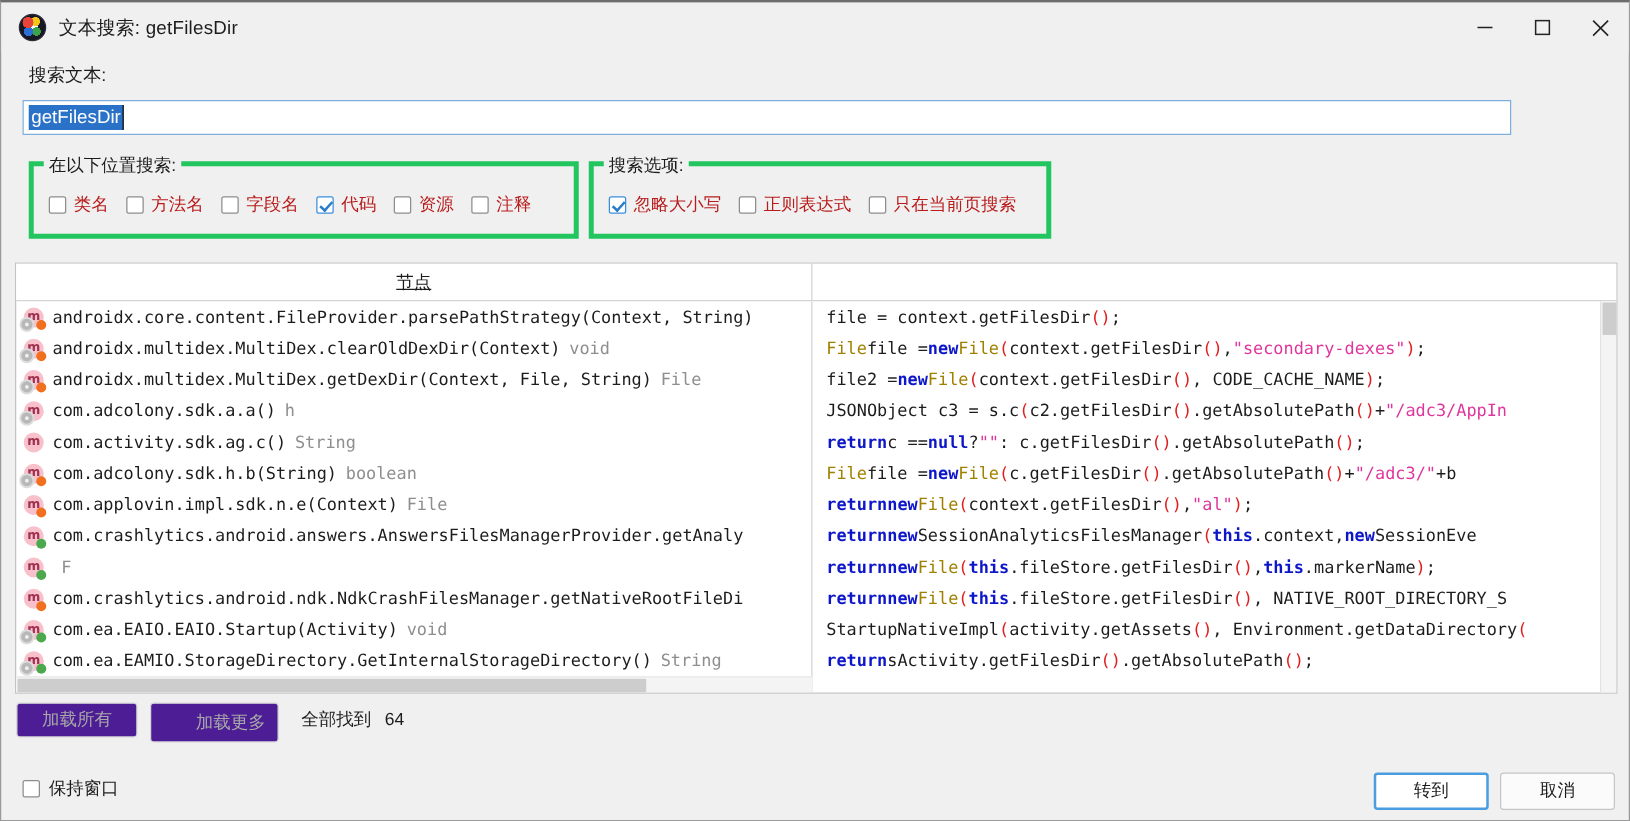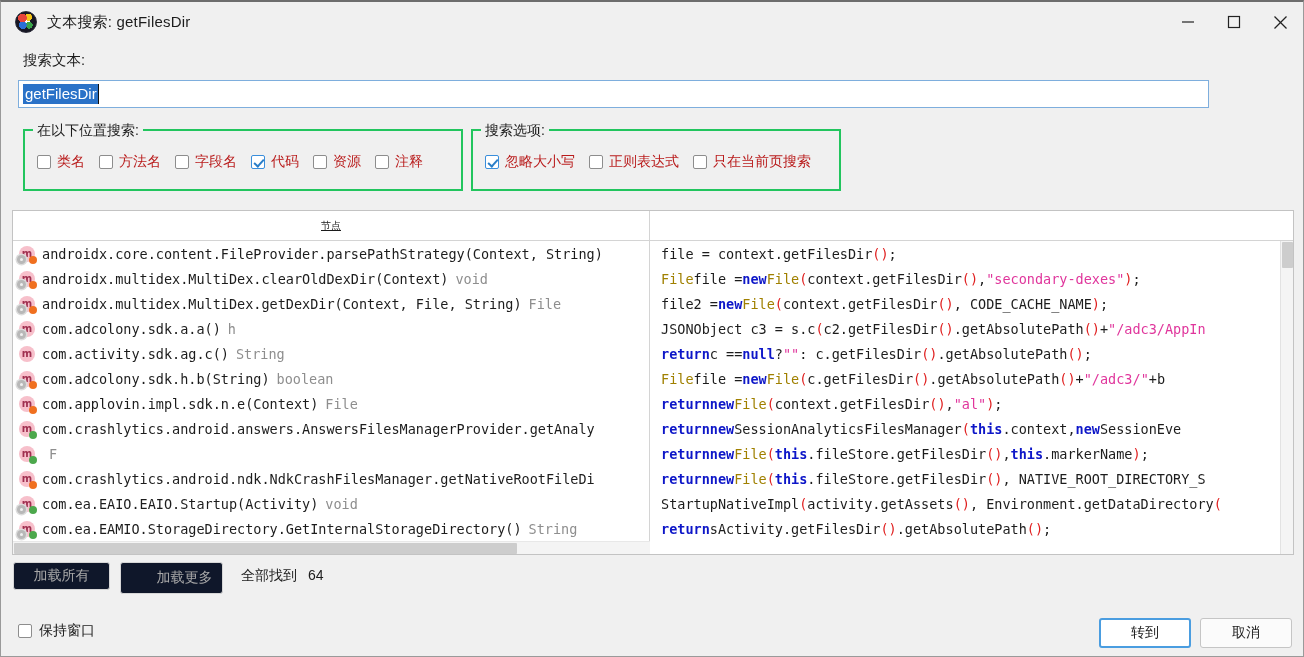--- a/index.html
+++ b/index.html
@@ -64,21 +64,21 @@
   .search-sel {
     background: #2a72c8; color: #ffffff;
     font-size: 15px; padding: 1px 1px 2px 2px;
     font-family: "Liberation Sans", sans-serif;
     border-right: 1px solid #111;
   }
 
   
   .groupbox {
     position: absolute;
-    border: 2px solid #22c55e;
+    border: 4px solid #22c55e;
     background: transparent;
   }
   .groupbox > .legend {
     position: absolute; top: -9px; left: 8px;
     background: #f0f0f0; padding: 0 4px;
     font-size: 14px; color: #1c1c1c; white-space: nowrap;
   }
   #group-locations { left: 22px; top: 127px; width: 440px; height: 62px; }
   #group-options   { left: 470px; top: 127px; width: 370px; height: 62px; }
   .cbrow {
@@ -109,21 +109,21 @@
     background: #ffffff;
     border: 1px solid #c3c3c3;
   }
   .res-header {
     position: absolute; left: 0; top: 0; width: 100%; height: 30px;
     background: #ffffff; border-bottom: 1px solid #d4d4d4;
   }
   .hdr-cell-left {
     position: absolute; left: 0; top: 0; width: 637px; height: 29px;
     display: flex; align-items: center; justify-content: center;
-    font-size: 10px; color: #1c1c1c;
+    font-size: 14px; color: #1c1c1c;
     border-right: 1px solid #d4d4d4;
     text-decoration: underline;
   }
   .hdr-cell-right {
     position: absolute; left: 638px; top: 0; right: 0; height: 29px;
   }
   .res-body {
     position: absolute; left: 0; top: 30px; right: 0; bottom: 0;
     overflow: hidden;
   }
@@ -199,21 +199,21 @@
     background: #cdcdcd; border-radius: 1px;
   }
 
   
   .btn {
     border: 1px solid #c0c0c0; background: #f7f7f7; border-radius: 3px;
     font-size: 14px; color: #1c1c1c;
     display: flex; align-items: center; justify-content: center;
     font-family: "Liberation Sans", sans-serif;
   }
-  .btn.disabled { color: #a8a8a8; background: #0f172a; border-color: #d6d6d6; }
+  .btn.disabled { color: #a8a8a8; background: #4c1d95; border-color: #d6d6d6; }
   #btn-load-all  { position: absolute; left: 12px;  top: 560px; width: 97px; height: 28px; }
   #btn-load-more { position: absolute; left: 119px; top: 560px; width: 103px; height: 32px; padding-left: 26px; }
   .found-text {
     position: absolute; left: 240px; top: 565px;
     font-size: 14px; color: #1c1c1c; white-space: nowrap;
   }
   .found-count { margin-left: 7px; }
 
   .keep-window {
     position: absolute; left: 17px; top: 620px;

